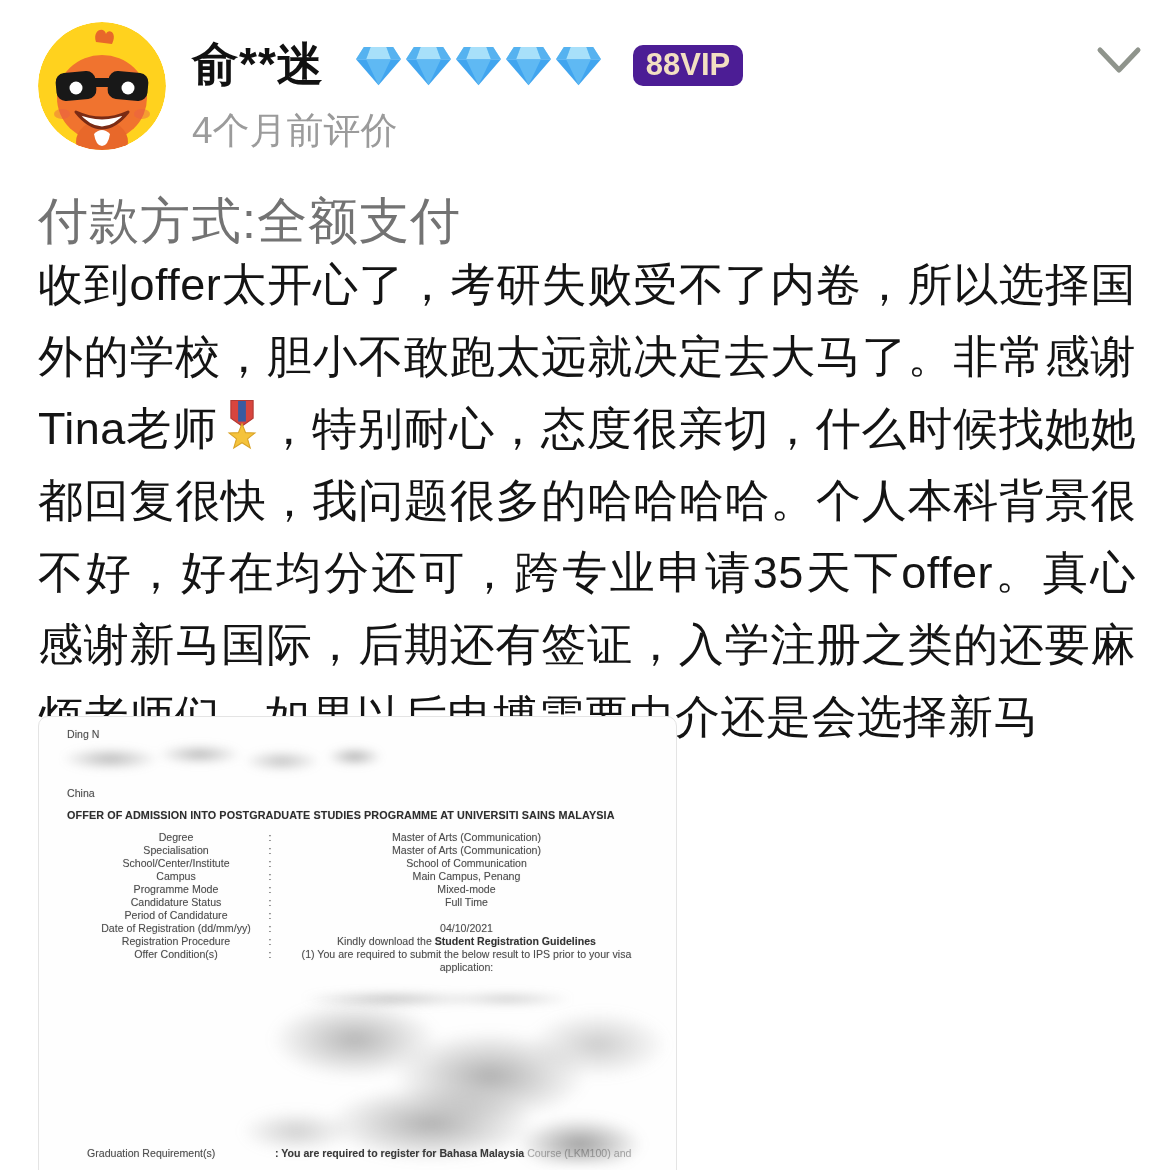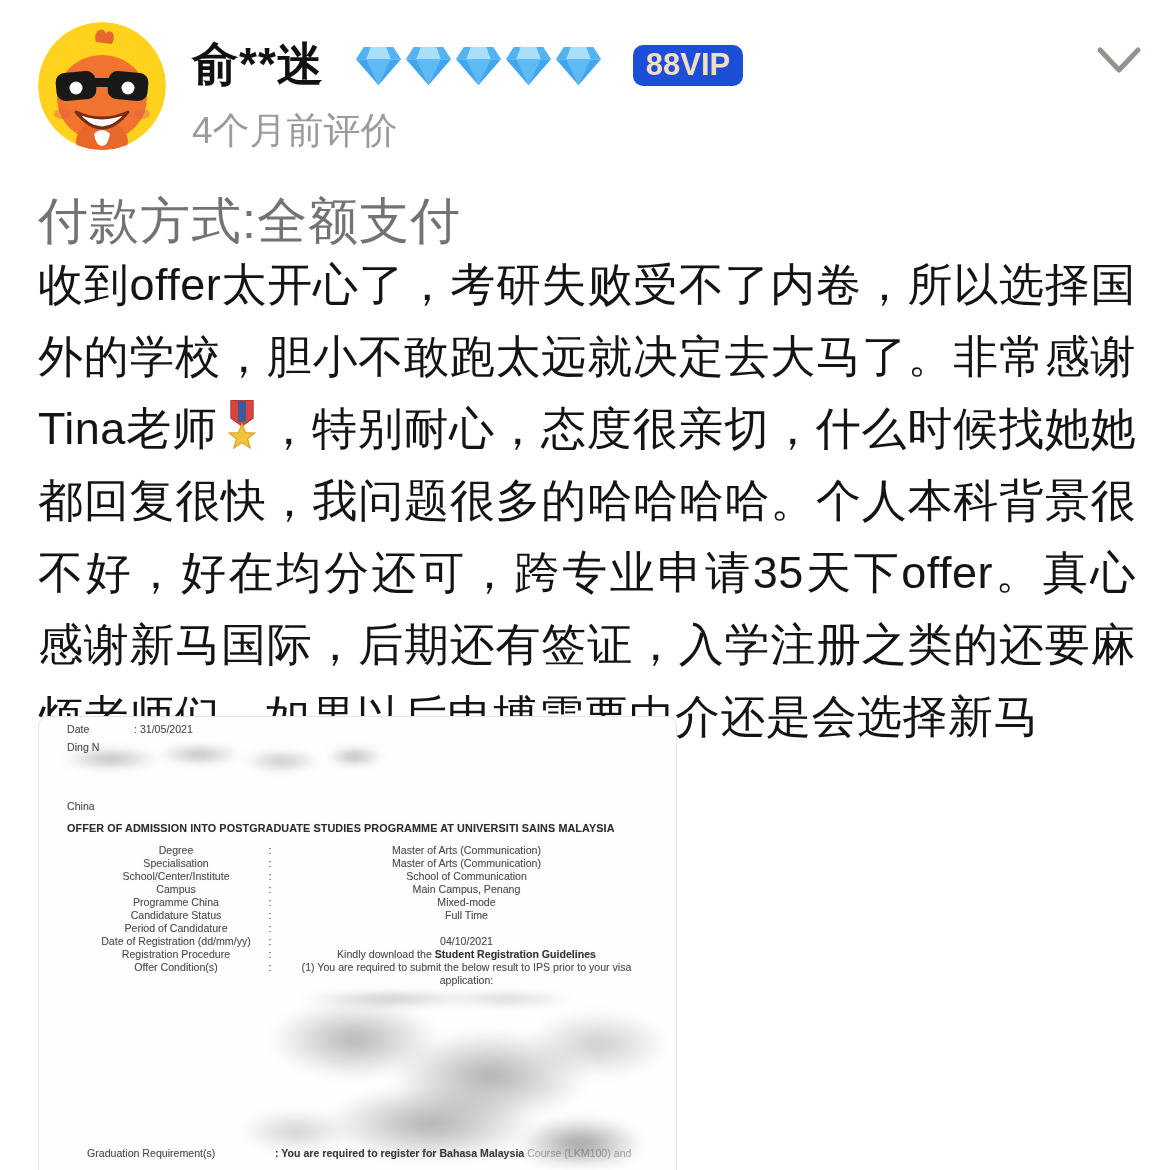--- a/index.html
+++ b/index.html
@@ -5,21 +5,21 @@
   html,body{margin:0;padding:0;background:#fff;}
   body{width:1170px;height:1170px;position:relative;overflow:hidden;
        font-family:"Liberation Sans","DejaVu Sans",sans-serif;color:#141414;}
 
   
   .avatar{position:absolute;left:38px;top:22px;width:128px;height:128px;border-radius:50%;overflow:hidden;}
   .user-line{position:absolute;left:192px;top:34px;height:62px;display:flex;align-items:center;gap:32px;}
   .username{font-size:46px;font-weight:700;color:#111;letter-spacing:1px;}
   .diamonds{display:flex;align-items:center;gap:5px;margin-top:2px;}
   .diamonds svg{width:45px;height:42px;display:block;}
-  .vip-badge{background:#1d4ed8;color:#f2dfc2;font-weight:700;font-size:31px;
+  .vip-badge{background:#4c1d95;color:#f2dfc2;font-weight:700;font-size:31px;
              padding:4px 13px 6px;border-radius:10px;letter-spacing:0;line-height:1;}
   .review-time{position:absolute;left:192px;top:106px;font-size:37px;color:#9b9b9b;}
   .chevron{position:absolute;left:1096px;top:46px;width:46px;height:30px;cursor:pointer;}
 
   
   .payment{position:absolute;left:38px;top:188px;font-size:50px;color:#737373;letter-spacing:1px;text-align:center;}
   .review-text{position:absolute;left:38px;top:249px;width:1098px;font-size:45px;line-height:72px;
                color:#141414;font-weight:500;text-align:justify;letter-spacing:.5px;}
   .medal{display:inline-block;width:40px;height:52px;vertical-align:-8px;margin:0 4px;}
 
@@ -150,24 +150,20 @@
 <div class="review-text"><span>收到offer太开心了，考研失败受不了内卷，所以选择国外的学校，胆小不敢跑太远就决定去大马了。非常感谢Tina老师</span><span class="medal"><svg viewBox="0 0 36 46" width="40" height="52">
         <polygon points="8,0 28,0 28,16 18,23 8,16" fill="#D8453E"></polygon>
         <rect x="14.5" y="0" width="7" height="19" fill="#3A5BA0"></rect>
         <polygon points="8,0 28,0 28,16 18,23 8,16" fill="none" stroke="#B23A33" stroke-width="1"></polygon>
         <polygon points="18,21 21.2,29 29.6,29.3 23,34.6 25.4,42.8 18,38 10.6,42.8 13,34.6 6.4,29.3 14.8,29" fill="#F5C33B" stroke="#D9A327" stroke-width="1"></polygon>
       </svg></span><span>，特别耐心，态度很亲切，什么时候找她她都回复很快，我问题很多的哈哈哈哈。个人本科背景很不好，好在均分还可，跨专业申请35天下offer。真心感谢新马国际，后期还有签证，入学注册之类的还要麻烦老师们。如果以后申博需要中介还是会选择新马</span></div>
 
 <div class="attachment">
   <div class="doc">
 
-    <div class="doc-daterow">
-      <span class="doc-date-label">Date</span>
-      <span>: 31/05/2021</span>
-    </div>
 
     <div class="doc-namerow">
       <span>Ding N</span>
     </div>
     <div class="addr-blur"></div>
 
     <div class="doc-country">China</div>
 
     <div class="doc-title">OFFER OF ADMISSION INTO POSTGRADUATE STUDIES PROGRAMME AT UNIVERSITI SAINS MALAYSIA</div>
 
@@ -195,21 +191,21 @@
           </span>
         </div>
         <div class="doc-row">
           <span class="doc-label">Campus</span>
           <span class="doc-colon">:</span>
           <span class="doc-value">
             <div class="doc-vline"><span>Main Campus, Penang</span></div>
           </span>
         </div>
         <div class="doc-row">
-          <span class="doc-label">Programme China</span>
+          <span class="doc-label">Programme Mode</span>
           <span class="doc-colon">:</span>
           <span class="doc-value">
             <div class="doc-vline"><span>Mixed-mode</span></div>
           </span>
         </div>
         <div class="doc-row">
           <span class="doc-label">Candidature Status</span>
           <span class="doc-colon">:</span>
           <span class="doc-value">
             <div class="doc-vline"><span>Full Time</span></div>

